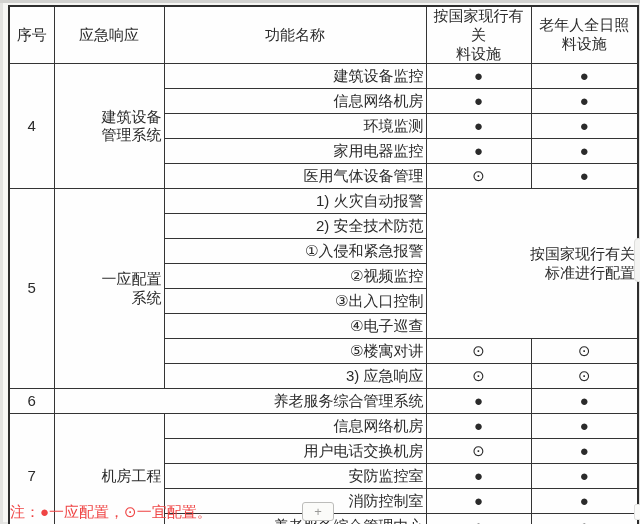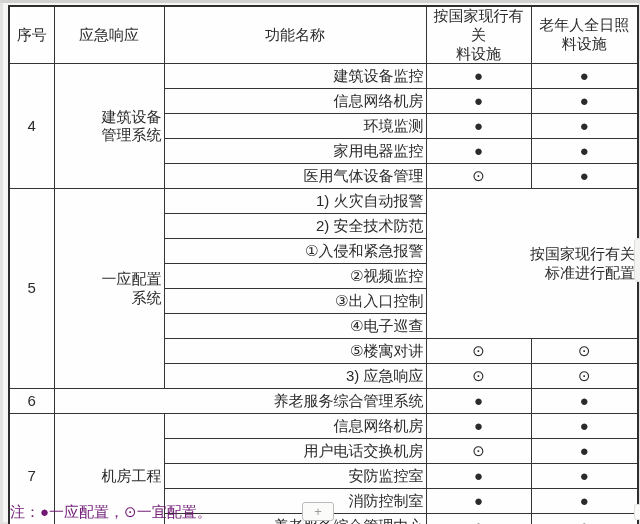--- a/index.html
+++ b/index.html
@@ -25,21 +25,21 @@
     background:#fefefe;
     overflow:hidden;
   }
   tr.hdr td{height:42px;text-align:center;}
   td.center{text-align:center;}
   td.func{text-align:right;padding-left:8px;}
   td.pre{white-space:pre-line;text-align:right;}
   td.mark{text-align:center;font-size:15px;letter-spacing:0;}
   td.merged-note{white-space:pre-line;text-align:right;line-height:1.9;font-size:15px;}
   .legend{
-    position:absolute;left:10px;top:503px;font-size:15px;color:#701a75;
+    position:absolute;left:10px;top:503px;font-size:15px;color:#ef4444;
   }
   .add-btn{
     position:absolute;left:302px;top:502px;width:32px;height:19px;
     border:1px solid #bcbcba;border-radius:3px;background:#fbfbf9;
     color:#9a9a98;font-size:13px;line-height:17px;text-align:center;
     box-sizing:border-box;cursor:pointer;
   }
   .edge-handle{
     position:absolute;left:634px;top:238px;width:12px;height:42px;
     border:1px solid #dddddb;border-radius:4px;background:#f4f4f2;

